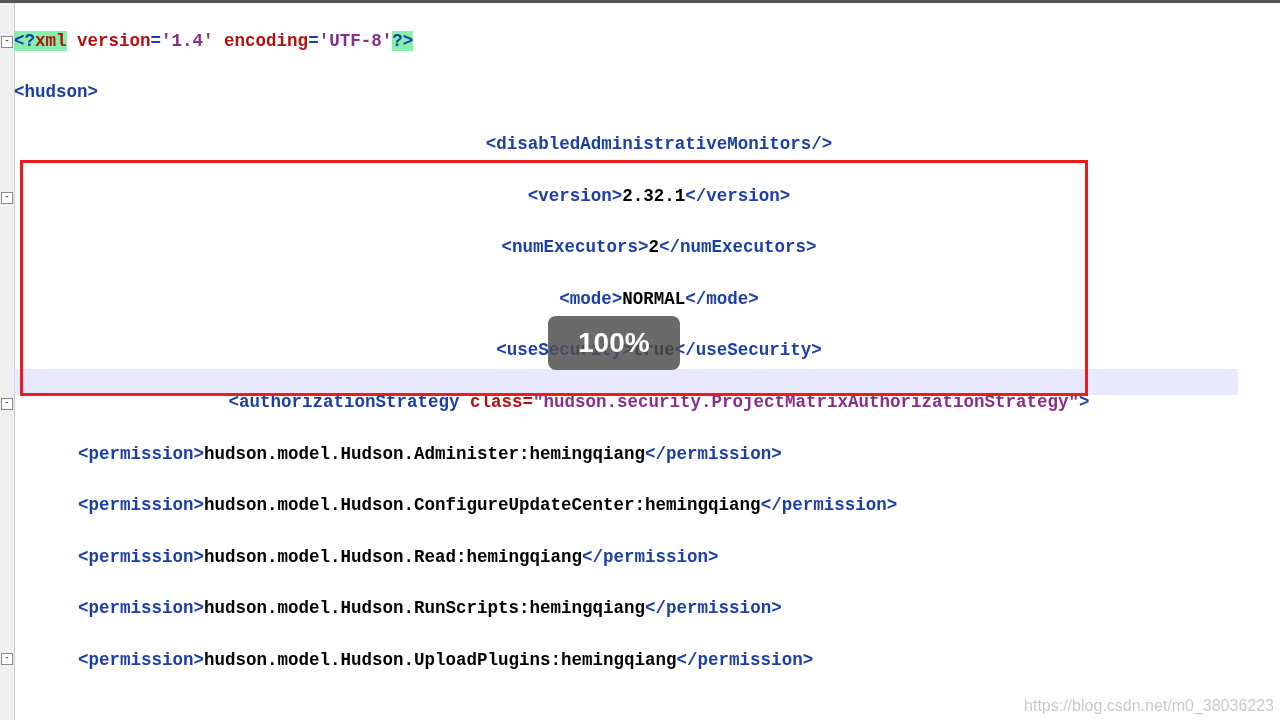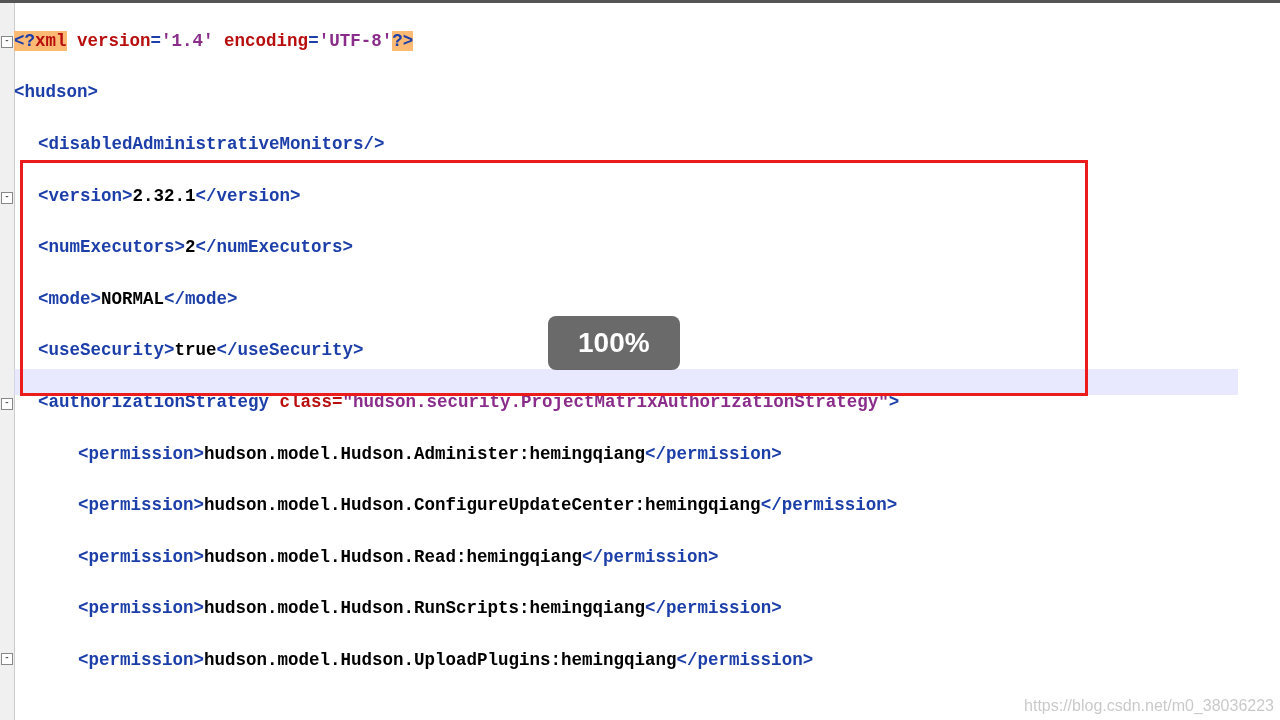--- a/index.html
+++ b/index.html
@@ -31,29 +31,29 @@
   }
   .code {
     position: absolute;
     left: 14px;
     top: 0;
     right: 0;
     white-space: pre;
     padding-left: 0;
   }
   .ln { display: block; height: 25.8px; }
-  .ind1 { padding-left: 24px; }
+  .ind1 { padding-left: 24px; text-align: center; }
   .ind2 { padding-left: 64px; }
 
   
   .t  { color: #1c3ea8; }           
   .s  { color: #8a2d8a; }           
   .a  { color: #b80e0e; }           
   .k  { color: #000; }              
-  .hi { background: #fdba74; }           
+  .hi { background: #86efac; }           
 
   .redbox {
     position: absolute;
     border: 3px solid #ec1c1c;
     pointer-events: none;
     box-sizing: border-box;
   }
   .sel {
     position: absolute;
     background: #d8d8ff;

